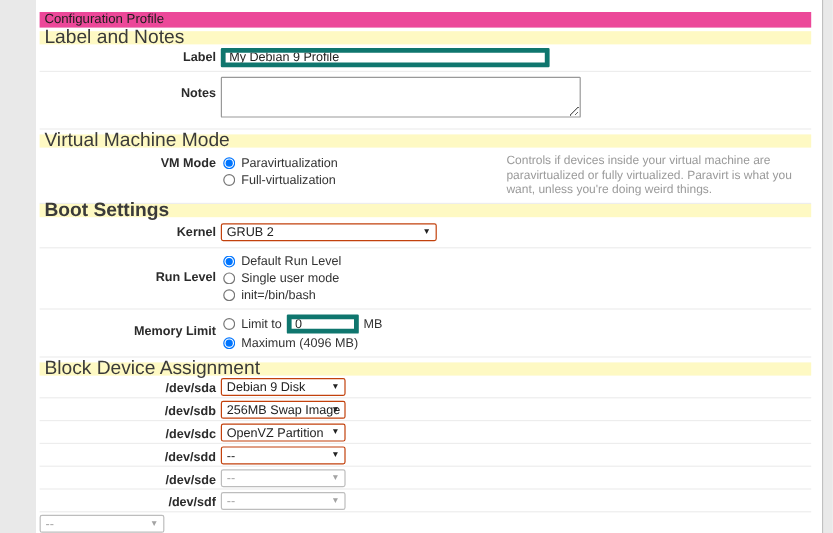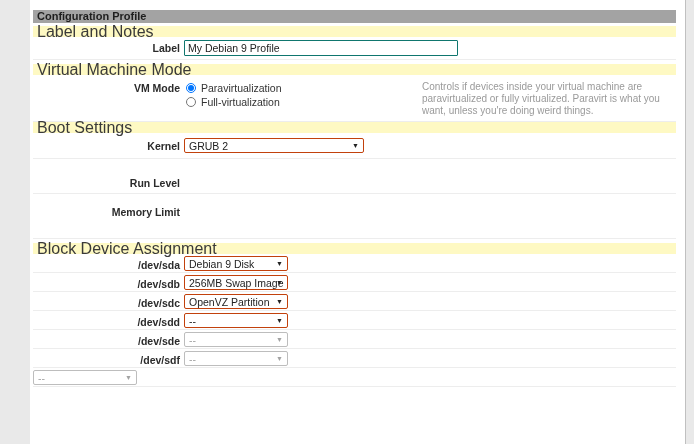--- a/index.html
+++ b/index.html
@@ -12,61 +12,61 @@
   .panel{
     position:absolute;left:30px;top:0;
     width:656px;height:470px;
     background:#fff;
     border-right:1px solid #c0c0c0;
     padding:10px 0 0 3px;
     box-sizing:border-box;
   }
   .header-bar{
     height:13px;line-height:13px;
-    background:#a3a3a3;
-    font-weight:bold;color:#1e1e1e;
+    background:#ec4899;
+    font-weight:normal;color:#1e1e1e;
     padding-left:4px;margin-right:9px;
     font-size:11px;
   }
   .section-bar{
     height:11px;line-height:11px;
     background:#fef9c3;
     color:#3a3a3a;
     padding-left:4px;margin:4px 9px 0 0;
     font-size:16px;
   }
   .section-bar.first{margin-top:3px;}
-  .section-bar.tight{margin-top:0;}
+  .section-bar.tight{margin-top:0;font-weight:bold;}
   .row{
     display:flex;align-items:flex-start;
     border-bottom:1px solid #ededed;
     margin-right:9px;
     box-sizing:border-box;
   }
   .row .lbl{
     flex:none;width:147px;
     text-align:right;
     font-weight:bold;color:#2b2b2b;
     padding:2px 4px 0 0;
     font-size:10.5px;
     white-space:nowrap;
   }
   .row .ctl{flex:1;min-width:0;}
   .row-label{padding:3px 0 3px 0;}
   .row-notes{padding:4px 0 6px 0;}
   .row-vmmode{padding:5px 0 4px 0;}
   .row-kernel{padding:5px 0 5px 0;}
   .row-runlevel{padding:3px 0 4px 0;}
-  .row-memlimit{padding:3px 0 20px 0;}
+  .row-memlimit{padding:3px 0 4px 0;}
   .row-device{padding:2px 0 1px 0;}
   .row-device .lbl{padding-top:3px;}
 
   input.text{
     box-sizing:border-box;height:16px;
-    border:1px solid #0f766e;background:#fff;
+    border:4px solid #0f766e;background:#fff;
     font-family:"Liberation Sans",sans-serif;
     font-size:10.5px;color:#222;
     padding:0 3px;border-radius:1px;
   }
   .label-input{width:274px;}
   .limit-input{width:60px;height:14px;margin:0 4px;}
   textarea.notes{
     box-sizing:border-box;width:300px;height:34px;
     border:1px solid #999;border-radius:1px;
     font-family:"Liberation Sans",sans-serif;font-size:10.5px;
@@ -113,20 +113,26 @@
 
   <div class="section-bar first">Label and Notes</div>
 
   <div class="row row-label">
     <div class="lbl">Label</div>
     <div class="ctl">
       <input class="text label-input" type="text" value="My Debian 9 Profile" style="">
     </div>
   </div>
 
+  <div class="row row-notes">
+    <div class="lbl" style="padding-top:8px;">Notes</div>
+    <div class="ctl">
+      <textarea class="notes" value="" style=""></textarea>
+    </div>
+  </div>
 
   <div class="section-bar">Virtual Machine Mode</div>
 
   <div class="row row-vmmode">
     <div class="lbl">VM Mode</div>
     <div class="ctl vm-flex">
       <div class="radio-col">
         <div class="optline">
           <input type="radio" name="vm_mode" checked="" style="">
           <span class="optlabel">Paravirtualization</span>
@@ -147,24 +153,50 @@
     <div class="ctl">
       <div class="sel kernel-sel">
         <span>GRUB 2</span>
         <span class="arrow">▼</span>
       </div>
     </div>
   </div>
 
   <div class="row row-runlevel">
     <div class="lbl" style="padding-top:15px;">Run Level</div>
+    <div class="ctl">
+      <div class="optline">
+        <input type="radio" name="run_level" checked="" style="">
+        <span class="optlabel">Default Run Level</span>
+      </div>
+      <div class="optline">
+        <input type="radio" name="run_level" style="">
+        <span class="optlabel">Single user mode</span>
+      </div>
+      <div class="optline">
+        <input type="radio" name="run_level" style="">
+        <span class="optlabel">init=/bin/bash</span>
+      </div>
+    </div>
   </div>
 
   <div class="row row-memlimit">
     <div class="lbl" style="padding-top:9px;">Memory Limit</div>
+    <div class="ctl">
+      <div class="optline tall">
+        <input type="radio" name="memory_limit" style="">
+        <span class="optlabel">Limit to</span>
+        <input class="text limit-input" type="text" value="0" style="">
+        <span class="optlabel">MB</span>
+      </div>
+      <div class="optline">
+        <input type="radio" name="memory_limit" checked="" style="">
+        <span class="optlabel">Maximum (4096 MB)</span>
+      </div>
+    </div>
   </div>
 
   <div class="section-bar">Block Device Assignment</div>
 
   <div class="row row-device">
     <div class="lbl">/dev/sda</div>
     <div class="ctl">
       <div class="sel device-sel" data-disabled="false">
         <span>Debian 9 Disk</span>
         <span class="arrow">▼</span>

